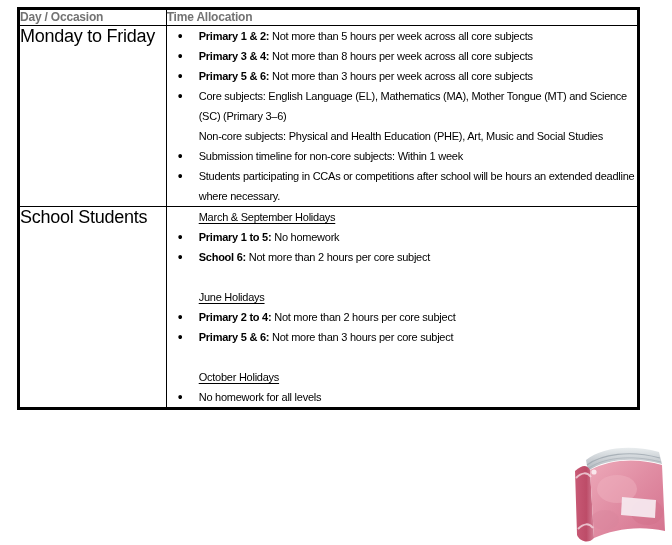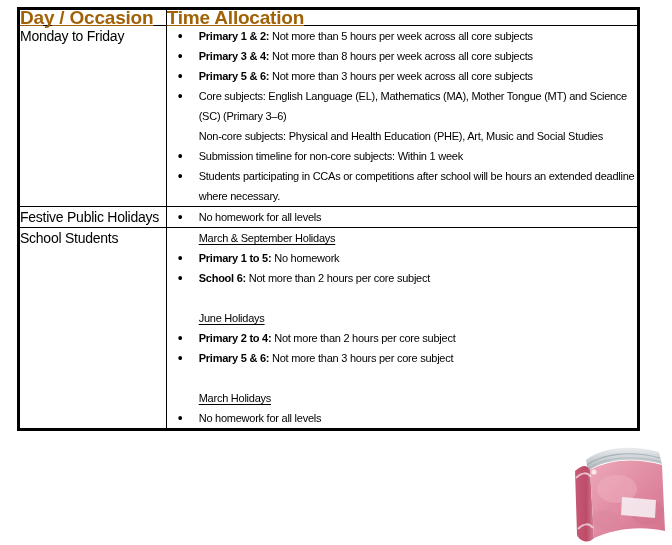--- a/index.html
+++ b/index.html
@@ -34,35 +34,34 @@
   }
 
   .col-day { width: 147px; }
   .col-time { width: 470px; }
 
   
   .hdr-cell {
     padding: 4px 0 5px 6px;
   }
   .hdr-text {
-    color: #a16207;
+    color: #737373;
     font-weight: bold;
-    font-size: 19px;
+    font-size: 12px;
     line-height: 15px;
     letter-spacing: -0.2px;
     white-space: nowrap;
-    text-decoration: underline;
   }
 
   
   .day-cell {
     padding: 4px 4px 6px 6px;
   }
   .day-text {
-    font-size: 14px;
+    font-size: 18px;
     line-height: 20px;
     letter-spacing: -0.25px;
   }
 
   .time-cell {
     padding: 4px 6px 6px 0;
   }
 
   ul.blist {
     list-style: none;
@@ -138,43 +137,33 @@
             <li class="bulleted"><span class="lead">Primary 5 &amp; 6:</span><span> Not more than 3 hours per week across all core subjects</span></li>
             <li class="bulleted"><span>Core subjects: English Language (EL), Mathematics (MA), Mother Tongue (MT) and Science (SC) (Primary 3–6)</span></li>
             <li class="nobullet"><span>Non-core subjects: Physical and Health Education (PHE), Art, Music and Social Studies</span></li>
             <li class="bulleted"><span>Submission timeline for non-core subjects: Within 1 week</span></li>
             <li class="bulleted"><span>Students participating in CCAs or competitions after school will be hours an extended deadline where necessary.</span></li>
           </ul>
         </td>
       </tr>
       <tr>
         <td class="day-cell">
-          <div class="day-text">Festive Public Holidays</div>
-        </td>
-        <td class="time-cell">
-          <ul class="blist">
-            <li class="bulleted"><span>No homework for all levels</span></li>
-          </ul>
-        </td>
-      </tr>
-      <tr>
-        <td class="day-cell">
           <div class="day-text">School Students</div>
         </td>
         <td class="time-cell">
           <ul class="blist">
             <li class="nobullet"><span class="subhead">March &amp; September Holidays</span></li>
             <li class="bulleted"><span class="lead">Primary 1 to 5:</span><span> No homework</span></li>
             <li class="bulleted"><span class="lead">School 6:</span><span> Not more than 2 hours per core subject</span></li>
             <li class="nobullet spacer-line">&nbsp;</li>
             <li class="nobullet"><span class="subhead">June Holidays</span></li>
             <li class="bulleted"><span class="lead">Primary 2 to 4:</span><span> Not more than 2 hours per core subject</span></li>
             <li class="bulleted"><span class="lead">Primary 5 &amp; 6:</span><span> Not more than 3 hours per core subject</span></li>
             <li class="nobullet spacer-line">&nbsp;</li>
-            <li class="nobullet"><span class="subhead">March Holidays</span></li>
+            <li class="nobullet"><span class="subhead">October Holidays</span></li>
             <li class="bulleted"><span>No homework for all levels</span></li>
           </ul>
         </td>
       </tr>
     </tbody>
 </table>
 
 <div class="book-art">
   <svg width="104" height="111" viewBox="0 0 104 111" xmlns="http://www.w3.org/2000/svg">
     <defs>

